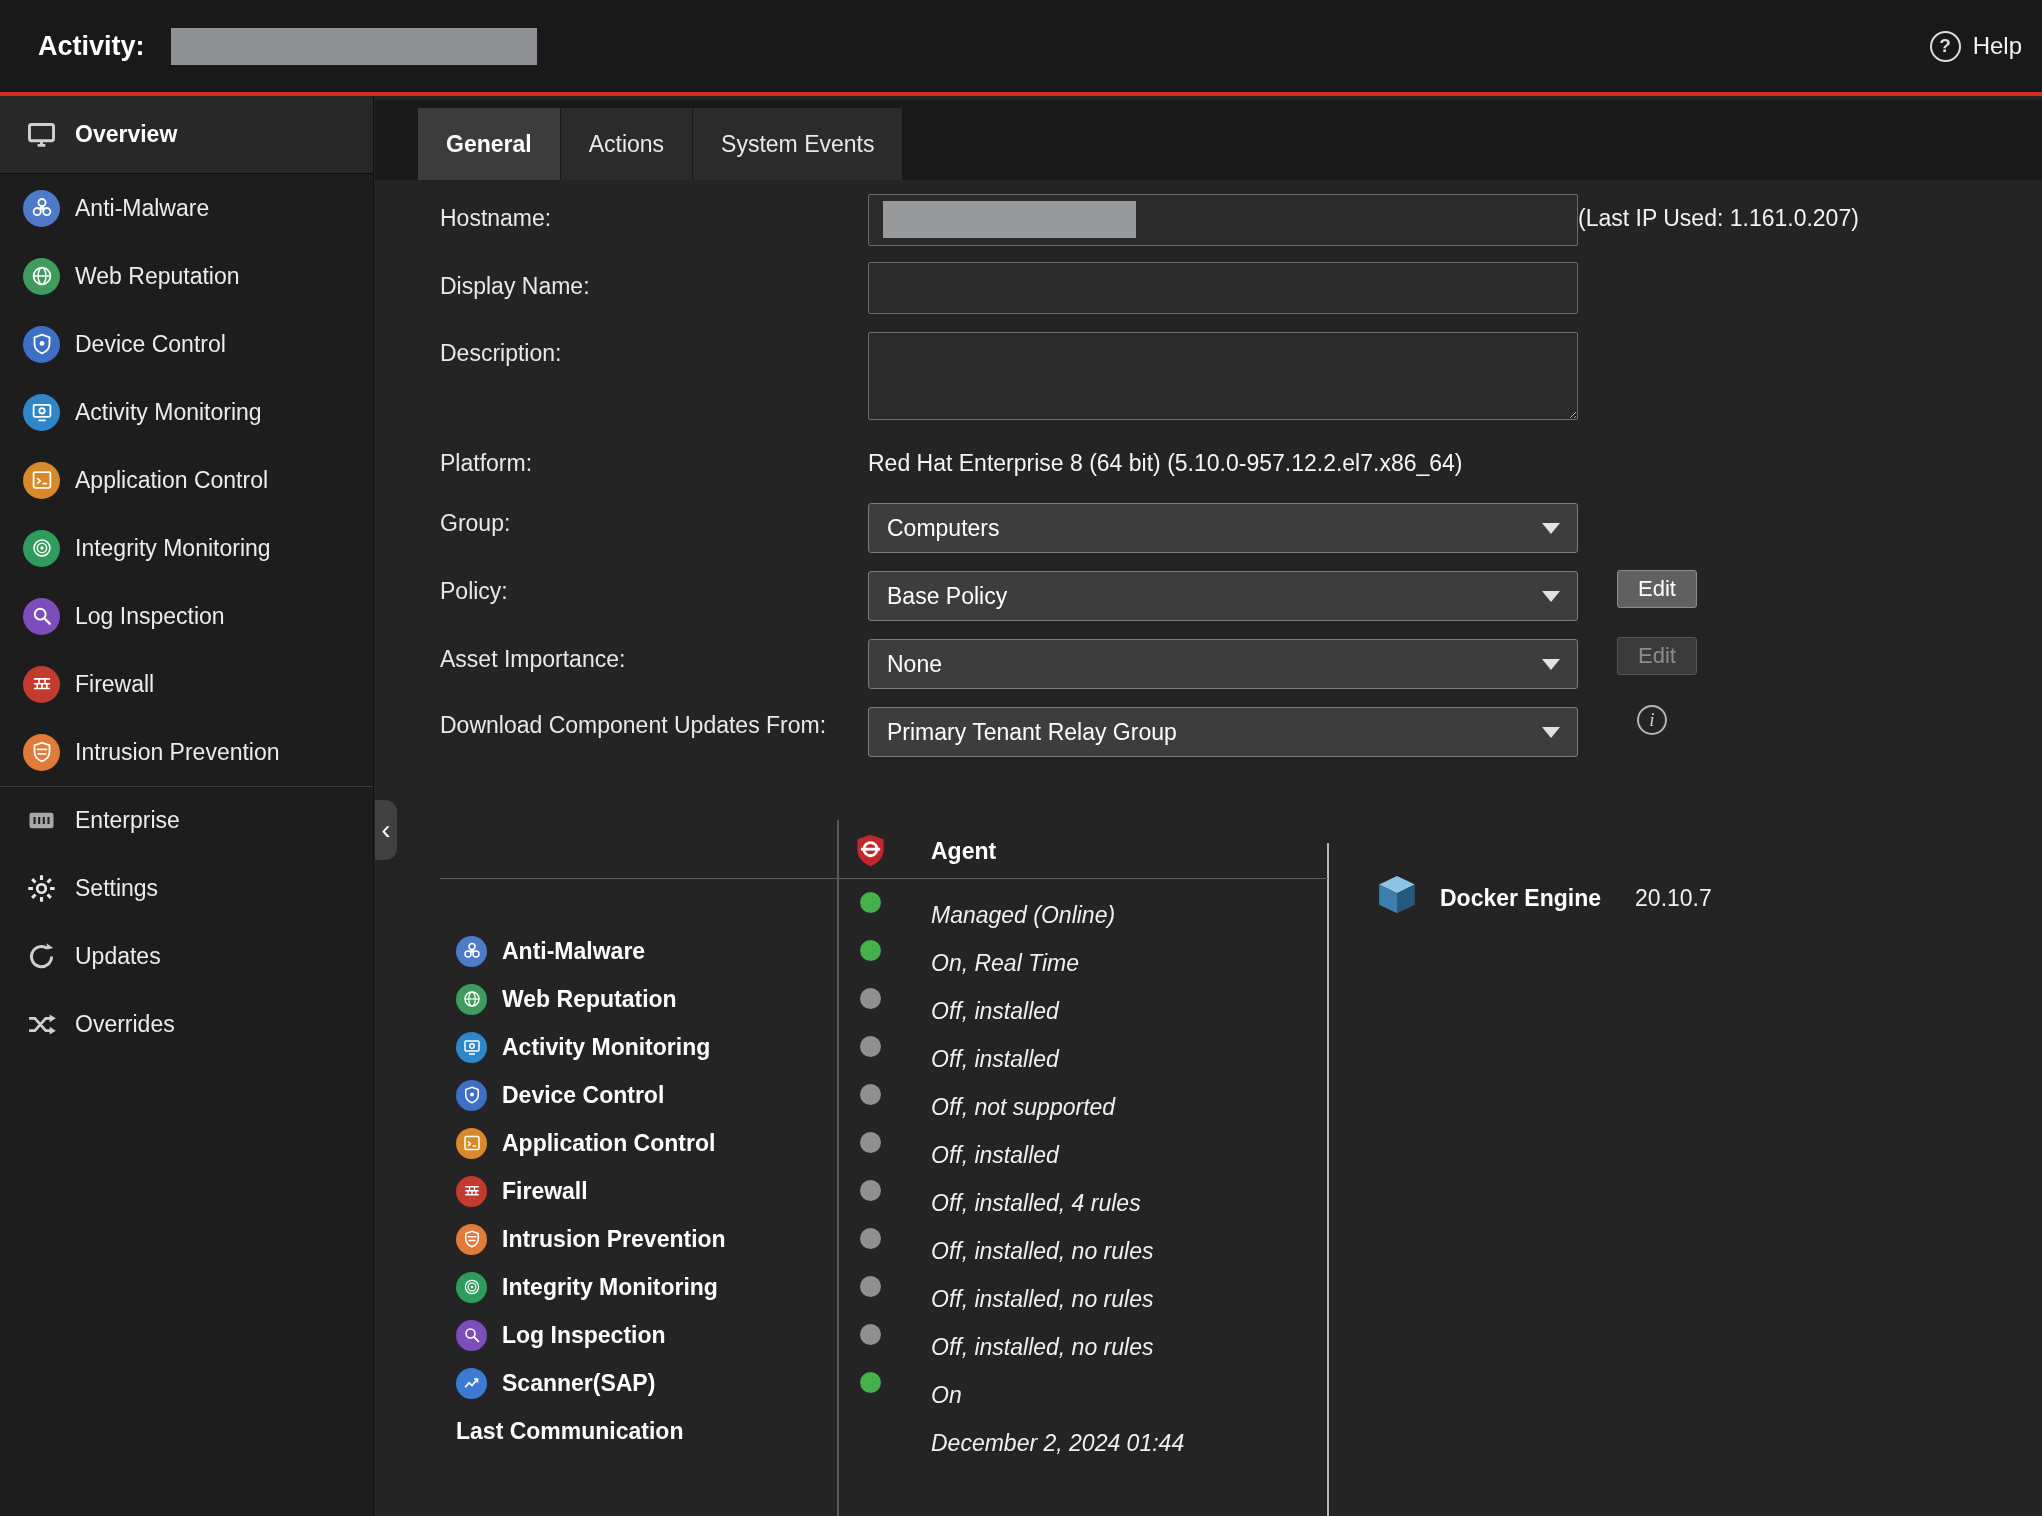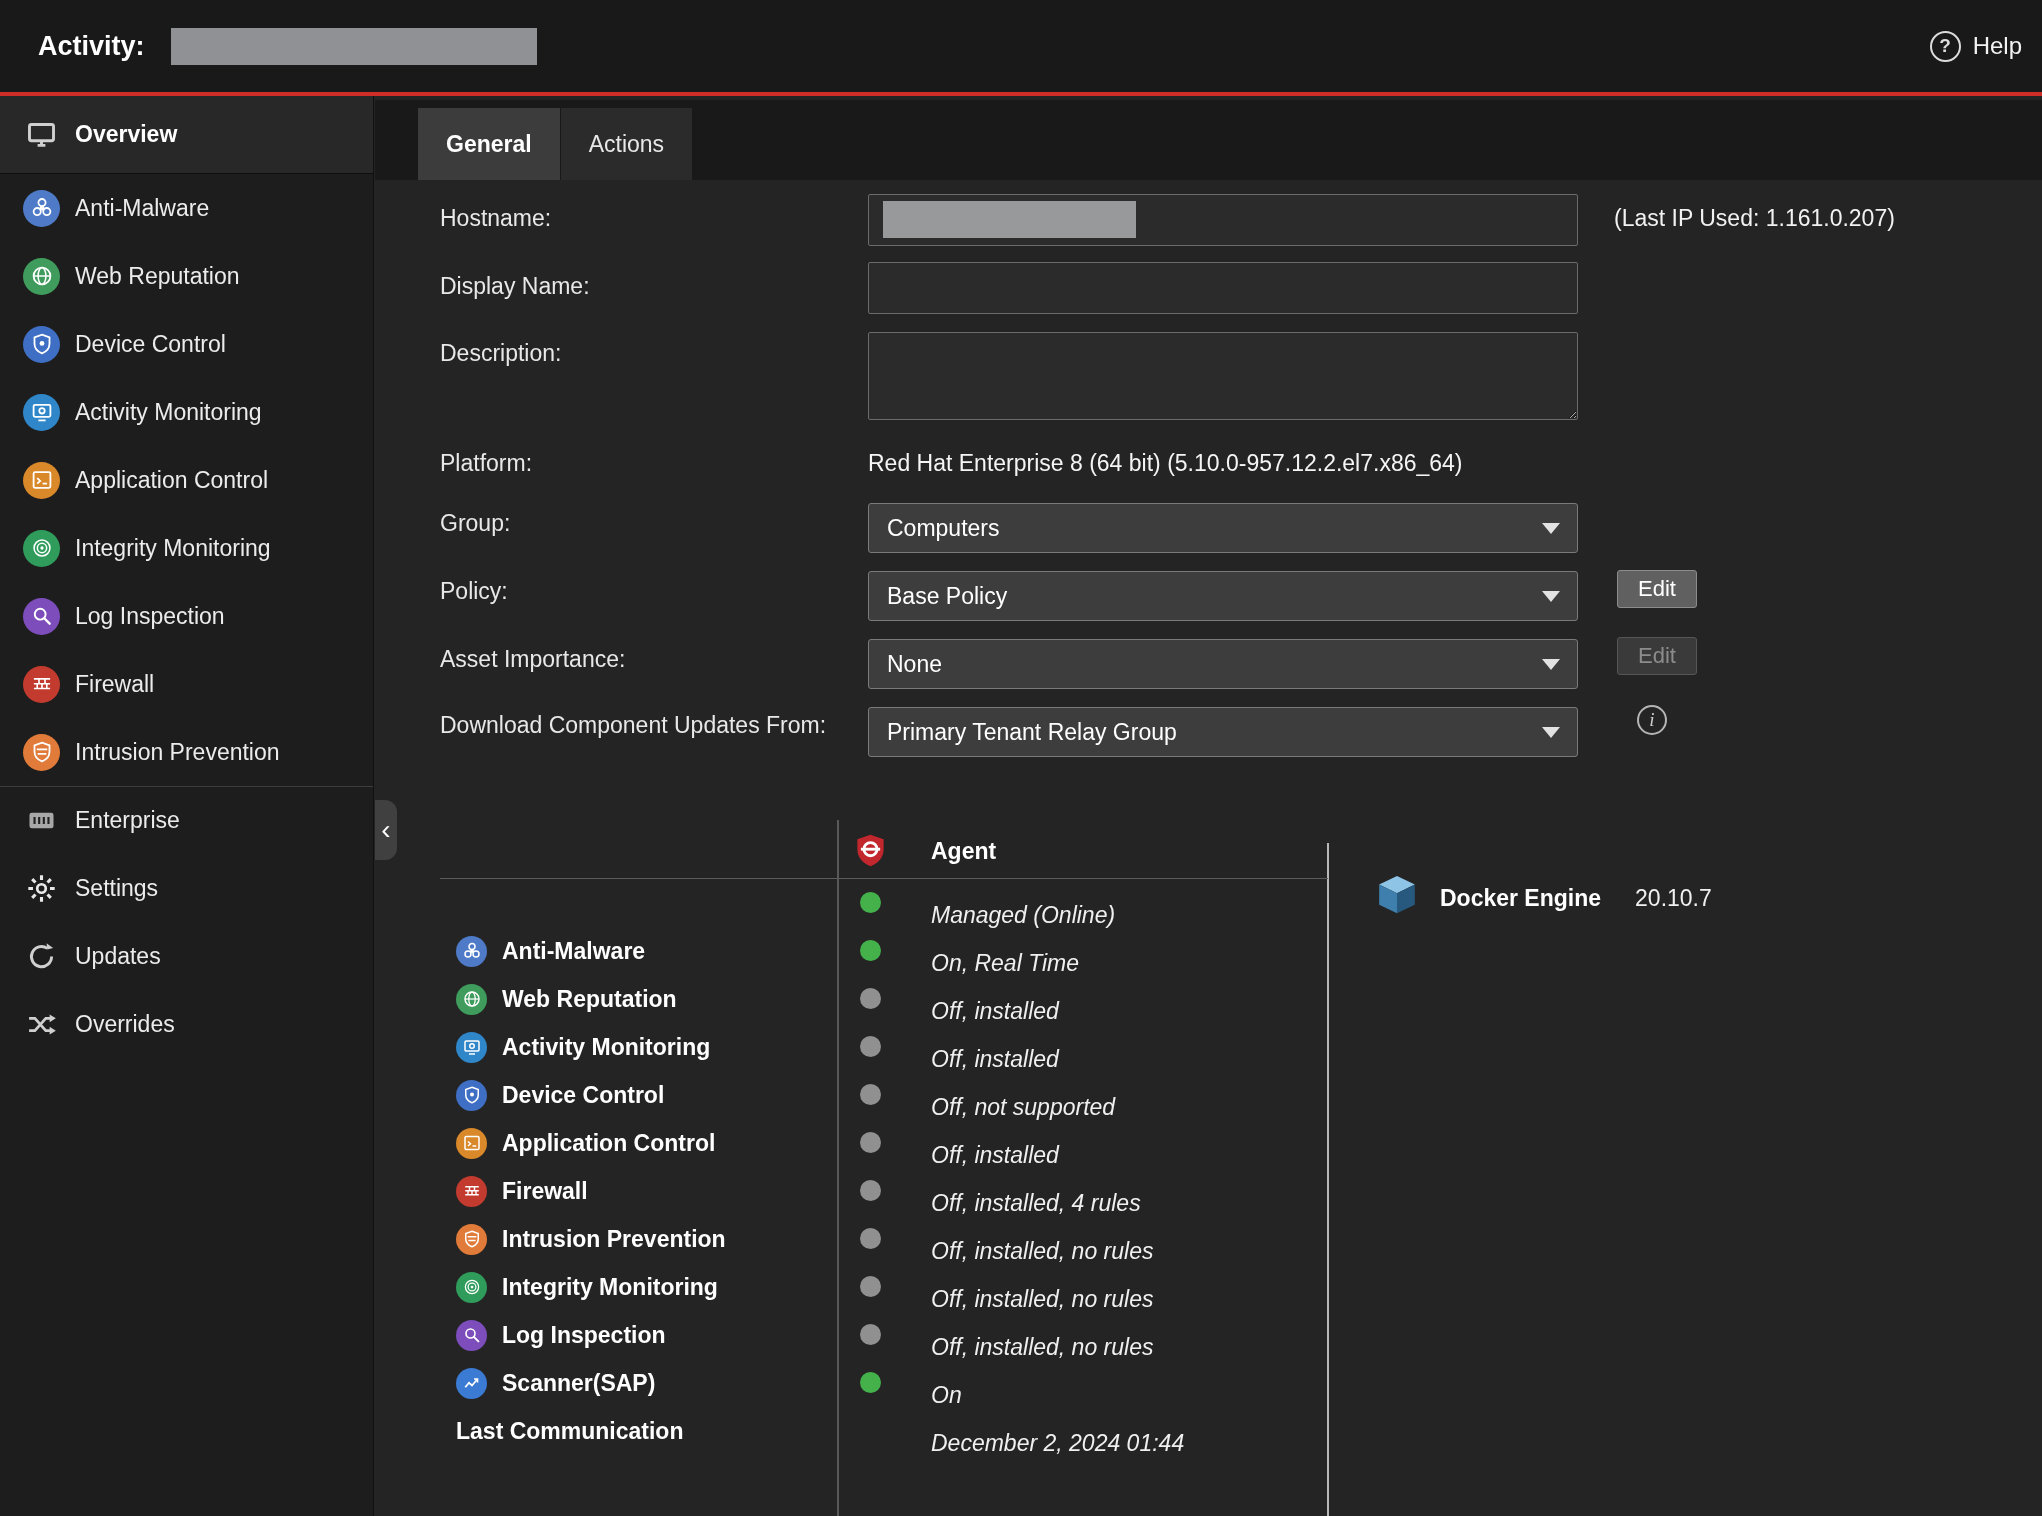--- a/index.html
+++ b/index.html
@@ -56,21 +56,21 @@
   .text-input { position:absolute; left:868px; width:710px; height:52px;
                 background:#2b2b2b; border:1px solid #6b6b6b; border-radius:2px;
                 color:#fff; font-size:23px; padding:0 14px;
                 font-family:"Liberation Sans","DejaVu Sans",sans-serif; }
   .redacted-inner { position:absolute; left:883px; width:253px; height:37px; background:#98999b; }
   textarea.desc { position:absolute; left:868px; top:332px; width:710px; height:88px;
                   background:#2b2b2b; border:1px solid #6b6b6b; border-radius:2px;
                   color:#fff; font-size:23px; padding:8px 14px; resize:both;
                   font-family:"Liberation Sans","DejaVu Sans",sans-serif; }
   .plain-value { position:absolute; left:868px; font-size:23px; color:#f5f5f5; line-height:30px; }
-  .last-ip { position:absolute; left:1614px; top:203px; font-size:23px; color:#f2f2f2; line-height:30px; }
+  .last-ip { position:absolute; left:1578px; top:203px; font-size:23px; color:#f2f2f2; line-height:30px; }
   .select { position:absolute; left:868px; width:710px; height:50px; background:#3d3d3d;
             border:1px solid #7a7a7a; border-radius:3px; display:flex; align-items:center;
             padding:0 18px; font-size:23px; color:#fff; cursor:pointer; }
   .caret { position:absolute; right:17px; top:19px; width:0; height:0;
            border-left:9px solid transparent; border-right:9px solid transparent;
            border-top:11px solid #e2e2e2; }
   .btn { position:absolute; left:1617px; width:80px; height:38px; border-radius:3px;
          font-size:22px; display:flex; align-items:center; justify-content:center;
          cursor:pointer; font-family:inherit; }
   .btn.enabled { background:#606060; border:1px solid #8c8c8c; color:#fff; }
@@ -255,20 +255,21 @@
       <span>Overrides</span>
     </div>
   </nav>
 <div class="collapse-handle">
   <span>‹</span>
 </div>
 
 <div class="tabstrip" id="tabstrip">
     <div class="tab active">General</div>
     <div class="tab">Actions</div>
+    <div class="tab">System Events</div>
   </div>
 
 <div class="form-label" style="top:203px">Hostname:</div>
 <input class="text-input" style="top: 194px;">
 <div class="redacted-inner" style="top:201px"></div>
 <div class="last-ip">(Last IP Used: 1.161.0.207)</div>
 
 <div class="form-label" style="top:271px">Display Name:</div>
 <input class="text-input" style="top: 262px;">
 

